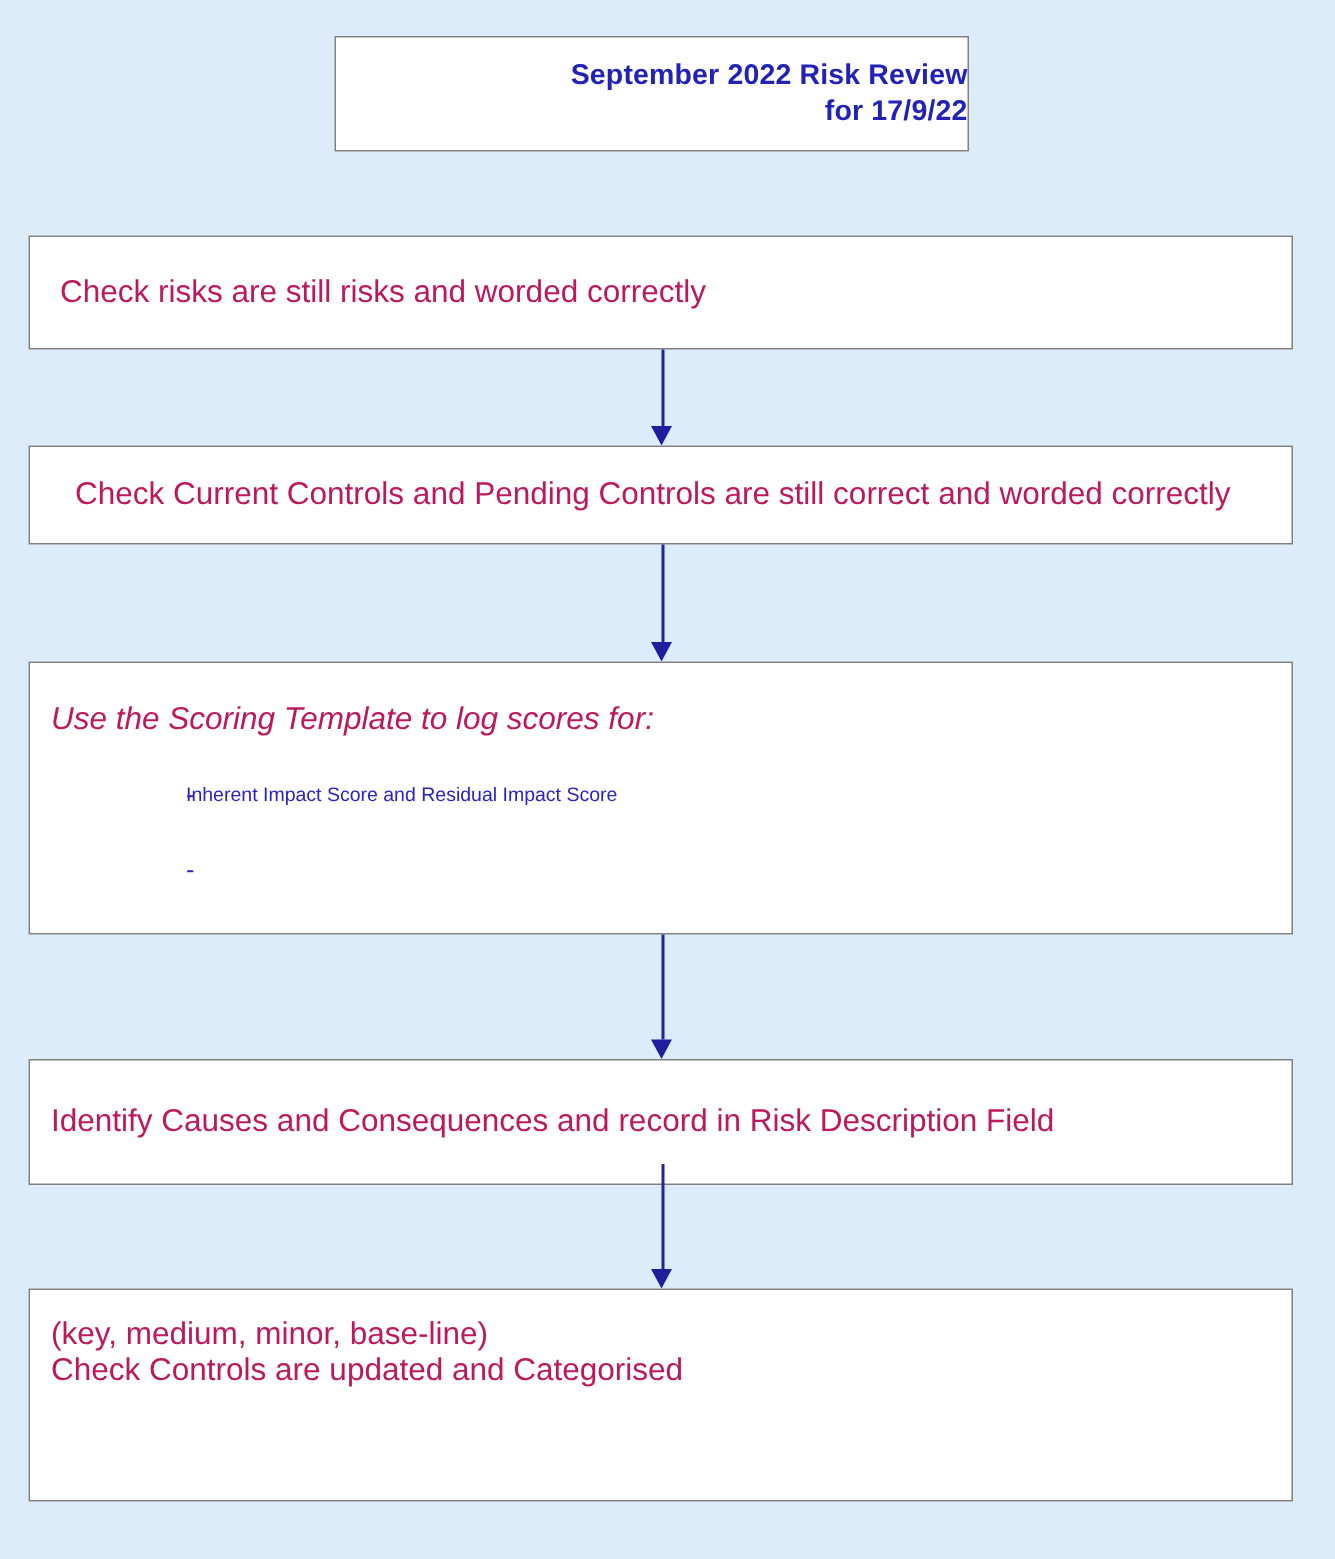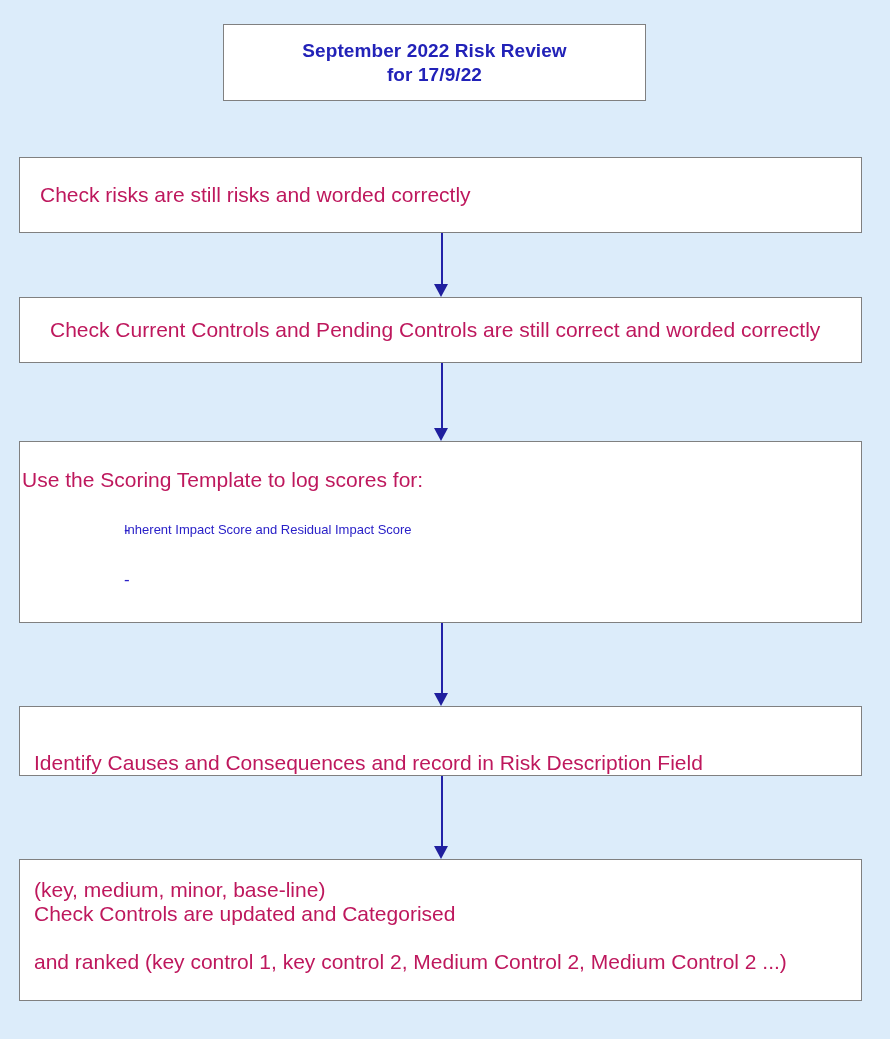--- a/index.html
+++ b/index.html
@@ -30,21 +30,21 @@
   }
 
   
   .title-node {
     left: 223px;
     top: 24px;
     width: 423px;
     height: 77px;
     display: flex;
     flex-direction: column;
-    align-items: center;
+    align-items: flex-end;
     justify-content: center;
   }
   .title-line {
     color: #2222b8;
     font-size: 19px;
     font-weight: bold;
     line-height: 24px;
     letter-spacing: 0.1px;
     white-space: nowrap;
   }
@@ -78,21 +78,22 @@
   .node-2 .step-text { padding-left: 30px; }
 
   .node-3 {
     left: 19px;
     top: 441px;
     width: 843px;
     height: 182px;
     padding: 26px 0 0 0;
   }
   .node-3 .heading {
-    padding-left: 2px;
+    padding-left: 14px;
+    font-style: italic;
   }
   .bullet-row {
     display: flex;
     margin-top: 26px;
   }
   .bullet-dash {
     width: 88px;
     padding-left: 104px;
     box-sizing: border-box;
     color: #2a21c8;
@@ -103,23 +104,23 @@
     color: #2a21c8;
     font-size: 13px;
     line-height: 24px;
     white-space: nowrap;
   }
 
   .node-4 {
     left: 19px;
     top: 706px;
     width: 843px;
-    height: 70px;
-    display: flex;
-    align-items: flex-end;
+    height: 84px;
+    display: flex;
+    align-items: center;
   }
   .node-4 .step-text { padding-left: 14px; }
 
   .node-5 {
     left: 19px;
     top: 859px;
     width: 843px;
     height: 142px;
     padding: 18px 0 0 14px;
     box-sizing: border-box;
@@ -210,16 +211,15 @@
 
   <div class="connector conn-4">
     <div class="shaft"></div>
     <div class="head"></div>
   </div>
 
   <div class="node node-5">
     <span class="step-text">(key, medium, minor, base-line)</span>
     <span class="step-text">Check Controls are updated and Categorised</span>
     <div class="gap-line"></div>
-    <span class="step-text"> and ranked (key control 1, key control 2, Medium Control 2, Medium Control 2 ...)</span>
   </div>
 
 </div>
 
 </body></html>

